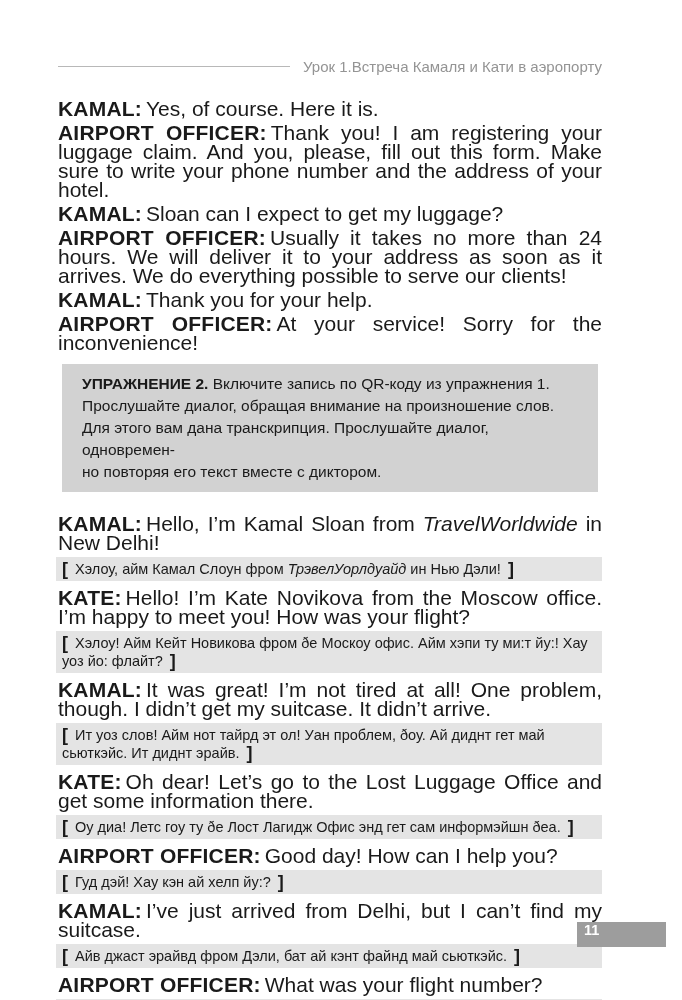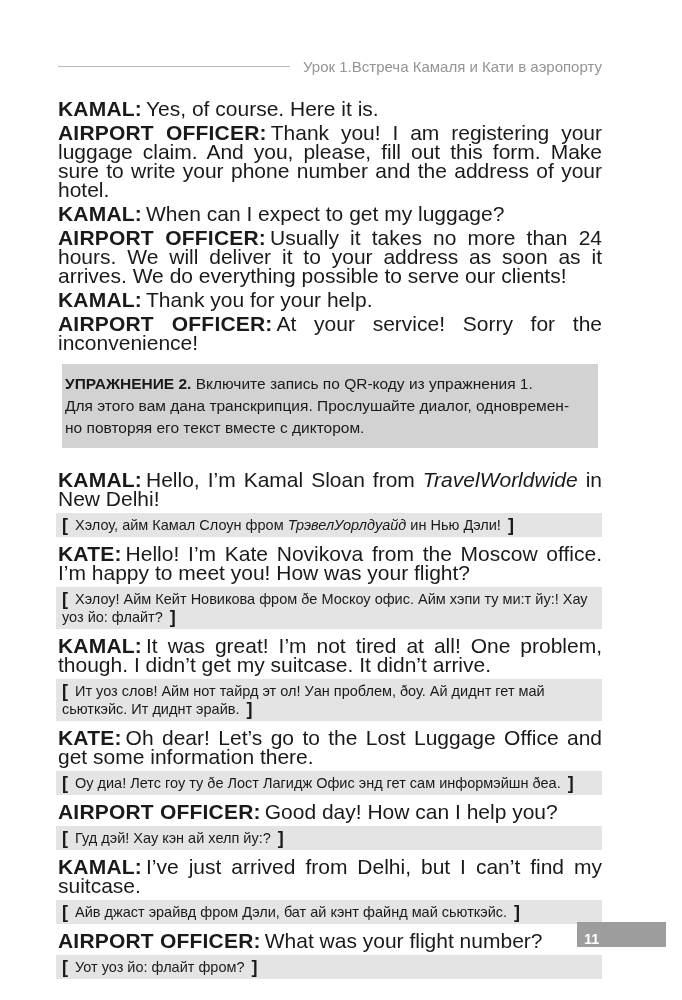--- a/index.html
+++ b/index.html
@@ -43,21 +43,21 @@
   }
   .speaker{
     font-weight:700;
     letter-spacing:.2px;
     margin-right:4px;
   }
   
   .exercise{
     background:#d2d2d2;
     margin:12px 4px 22px 4px;
-    padding:9px 20px 9px 3px;
+    padding:9px 20px 9px 20px;
     font-size:15.5px;
     line-height:22px;
   }
   .exercise .ex-label{font-weight:700;}
   
   .transcript{
     background:#e4e4e4;
     margin:3px 0 7px -2px;
     padding:3px 8px 3px 6px;
     font-size:14.5px;
@@ -71,21 +71,21 @@
   }
   .bracket.open{margin-right:7px;}
   .bracket.close{margin-left:7px;}
   
   .pagenum-bar{
     position:absolute;
     left:577px;top:922px;right:16px;
     height:25px;
     background:#9d9d9d;
     display:flex;
-    align-items:flex-end;
+    align-items:flex-start;
     padding-left:7px;
     box-sizing:border-box;
     color:#ffffff;
     font-weight:700;
     font-size:14.5px;
   }
   i{font-style:italic;}
 </style>
 </head>
 <body>
@@ -94,27 +94,28 @@
   <div class="content">
 
     <div class="header">
       <div class="rule"></div>
       <span class="lesson">Урок 1.</span>
       <span class="title">Встреча Камаля и Кати в аэропорту</span>
     </div>
 
     <p class="speech"><b class="speaker">KAMAL:</b><span>Yes, of course. Here it is.</span></p>
     <p class="speech"><b class="speaker">AIRPORT OFFICER:</b><span>Thank you! I am registering your luggage claim. And you, please, fill out this form. Make sure to write your phone number and the address of your hotel.</span></p>
-    <p class="speech"><b class="speaker">KAMAL:</b><span>When can I expect to get my luggage?</span></p>
+    <p class="speech"><b class="speaker">KAMAL:</b><span>Sloan can I expect to get my luggage?</span></p>
     <p class="speech"><b class="speaker">AIRPORT OFFICER:</b><span>Usually it takes no more than 24 hours. We will deliver it to your address as soon as it arrives. We do everything possible to serve our clients!</span></p>
     <p class="speech"><b class="speaker">KAMAL:</b><span>Thank you for your help.</span></p>
     <p class="speech"><b class="speaker">AIRPORT OFFICER:</b><span>At your service! Sorry for the inconvenience!</span></p>
 
     <div class="exercise">
       <div class="ex-line"><b class="ex-label">УПРАЖНЕНИЕ 2.</b> <span>Включите запись по QR-коду из упражнения 1.</span></div>
+      <div class="ex-line">Прослушайте диалог, обращая внимание на произношение слов.</div>
       <div class="ex-line">Для этого вам дана транскрипция. Прослушайте диалог, одновремен-</div>
       <div class="ex-line">но повторяя его текст вместе с диктором.</div>
     </div>
 
     <div class="entry">
       <p class="speech"><b class="speaker">KAMAL:</b><span>Hello, I’m Kamal Sloan from </span><i>TravelWorldwide</i><span> in New Delhi!</span></p>
       <div class="transcript"><span class="bracket open">[</span><span>Хэлоу, айм Камал Слоун фром </span><i>ТрэвелУорлдуайд</i><span> ин Нью Дэли!</span><span class="bracket close">]</span></div>
     </div>
 
     <div class="entry">

